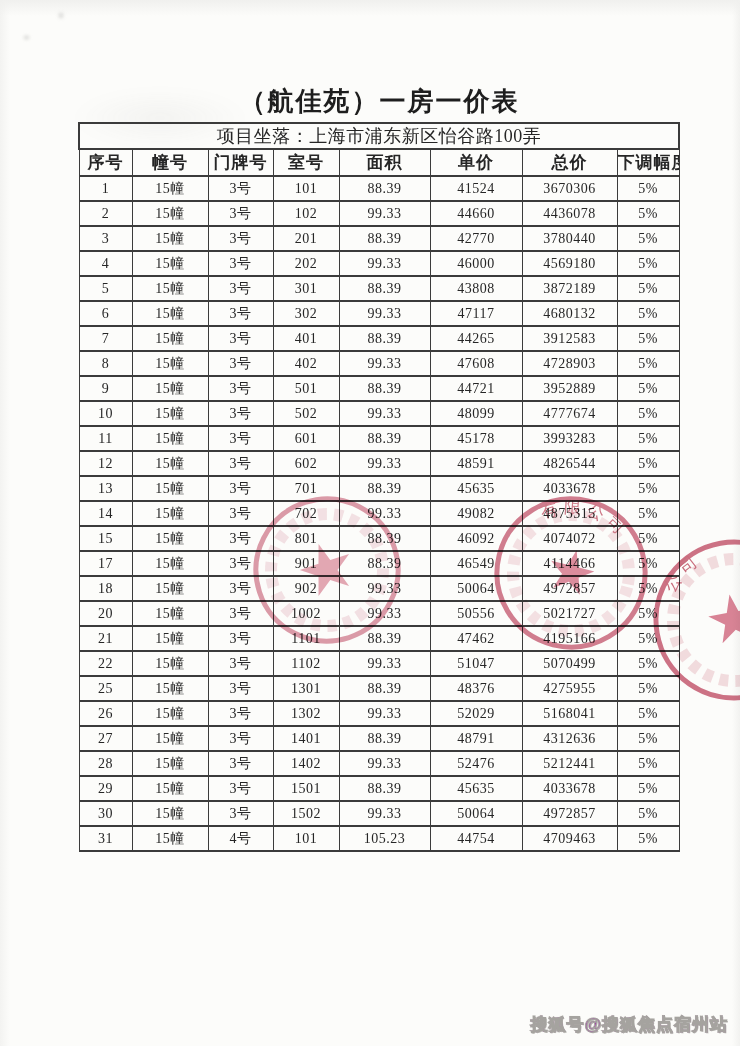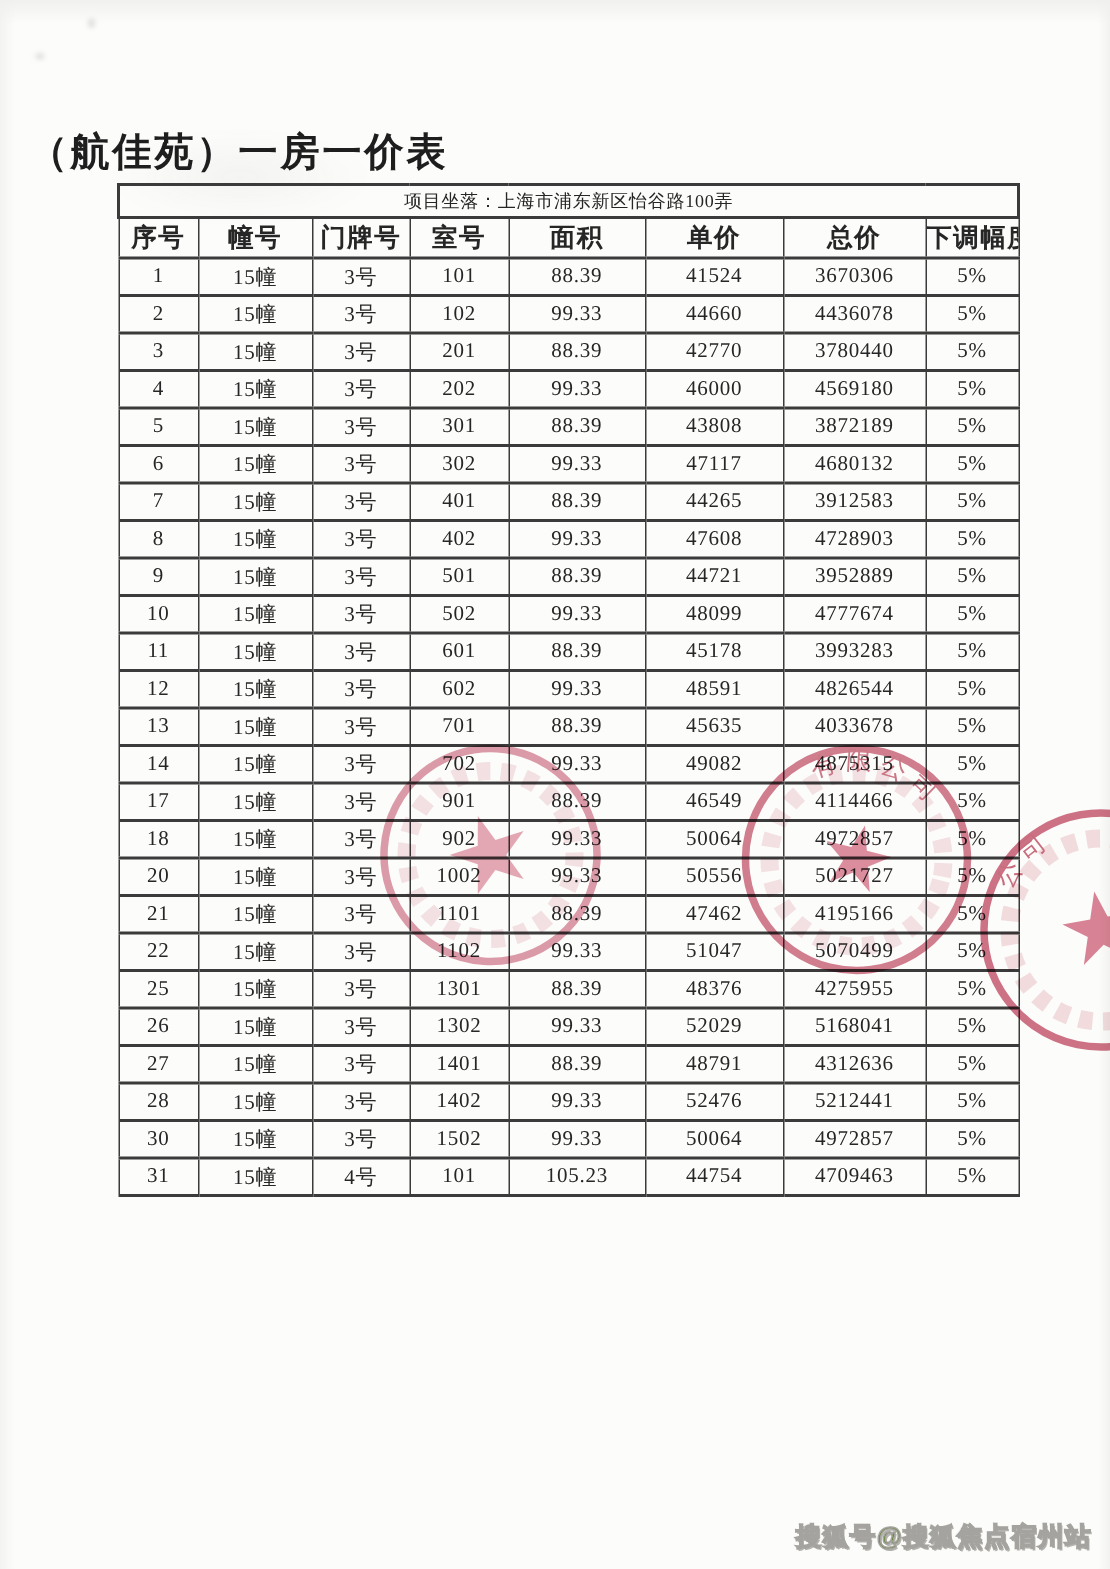--- a/index.html
+++ b/index.html
@@ -22,54 +22,54 @@
     position:absolute; border-radius:50%;
     background:radial-gradient(closest-side, rgba(120,120,118,.28), rgba(120,120,118,0));
     filter:blur(1.5px); pointer-events:none;
   }
   .smudge.s1{ left:22px; top:34px; width:9px; height:7px; }
   .smudge.s2{ left:57px; top:11px; width:8px; height:9px; }
   .smudge.s3{ left:70px; top:88px; width:180px; height:60px; opacity:.25; filter:blur(6px); }
 
   .doc-title{
     position:absolute; left:0; top:84px; width:100%;
-    font-size:26px; font-weight:700;
+    text-align:center; font-size:26px; font-weight:700;
     color:#1e1e1e; letter-spacing:2px;padding-left:19px;
   }
 
   table.price{
     position:absolute; left:78px; top:122px;
     width:600px; border-collapse:collapse; table-layout:fixed;
     background:transparent;
   }
   table.price td, table.price th{
     border:solid #3b3b3b; border-width:2px 1px;
     text-align:center; vertical-align:middle;
     color:#262626; font-size:14px;
     overflow:hidden; white-space:nowrap;
   }
   table.price .loc-row td{
-    height:22px; font-size:12px; letter-spacing:.5px; border-width:2px;
+    height:22px; font-size:18px; letter-spacing:.5px; border-width:2px;
   }
   table.price .head-row th{
     height:27px; font-size:17px; font-weight:700; letter-spacing:1px;
   }
   table.price tbody td{ height:25px; letter-spacing:.5px; }
 
   .stamp{
     position:absolute; mix-blend-mode:multiply;
     filter:blur(.4px); pointer-events:none;
   }
   .stamp svg{ overflow:visible; }
 
   .watermark{
     position:absolute; top:1013px; right:12px;
     font-family:"Liberation Sans","DejaVu Sans",sans-serif;
     font-size:17px; font-weight:700; letter-spacing:1px;
-    color:#4d7c0f;
+    color:#a21caf;
     -webkit-text-stroke:1px #a5a39f;
     text-shadow:1px 1px 0 #b5b3af, -1px -1px 0 #f7f6f3;
   }
 </style>
 </head>
 <body>
 
 <div class="paper"></div>
 <div class="smudge s1"></div>
 <div class="smudge s2"></div>
@@ -238,20 +238,30 @@
         <td>14</td>
         <td>15幢</td>
         <td>3号</td>
         <td>702</td>
         <td>99.33</td>
         <td>49082</td>
         <td>4875315</td>
         <td>5%</td>
       </tr>
       <tr>
+        <td>15</td>
+        <td>15幢</td>
+        <td>3号</td>
+        <td>801</td>
+        <td>88.39</td>
+        <td>46092</td>
+        <td>4074072</td>
+        <td>5%</td>
+      </tr>
+      <tr>
         <td>17</td>
         <td>15幢</td>
         <td>3号</td>
         <td>901</td>
         <td>88.39</td>
         <td>46549</td>
         <td>4114466</td>
         <td>5%</td>
       </tr>
       <tr>
@@ -325,20 +335,30 @@
         <td>5%</td>
       </tr>
       <tr>
         <td>28</td>
         <td>15幢</td>
         <td>3号</td>
         <td>1402</td>
         <td>99.33</td>
         <td>52476</td>
         <td>5212441</td>
+        <td>5%</td>
+      </tr>
+      <tr>
+        <td>29</td>
+        <td>15幢</td>
+        <td>3号</td>
+        <td>1501</td>
+        <td>88.39</td>
+        <td>45635</td>
+        <td>4033678</td>
         <td>5%</td>
       </tr>
       <tr>
         <td>30</td>
         <td>15幢</td>
         <td>3号</td>
         <td>1502</td>
         <td>99.33</td>
         <td>50064</td>
         <td>4972857</td>

